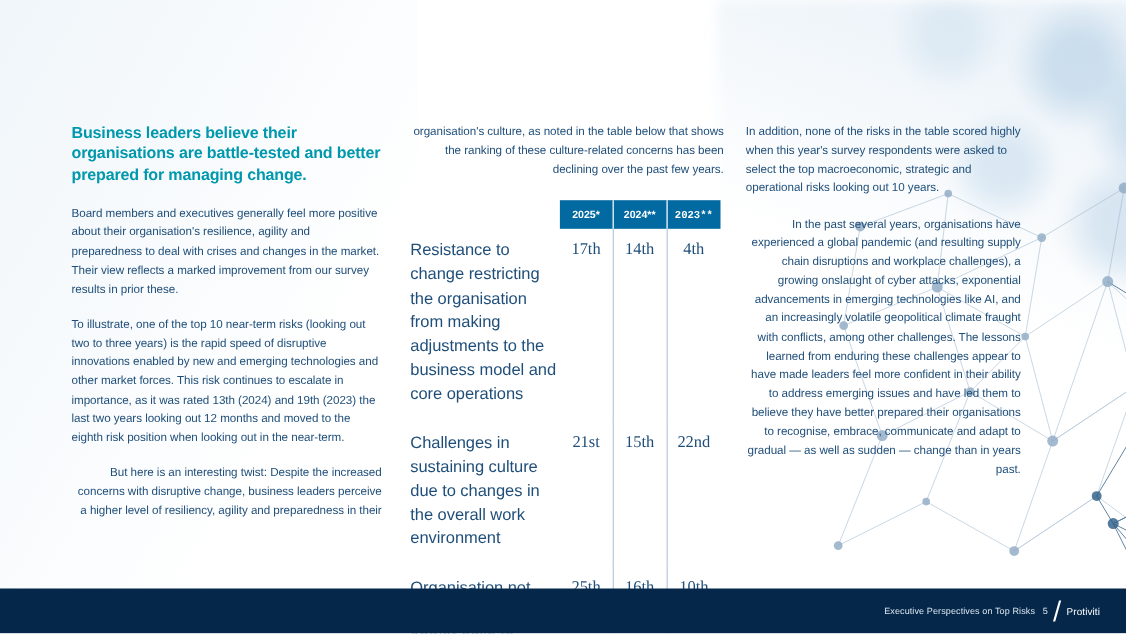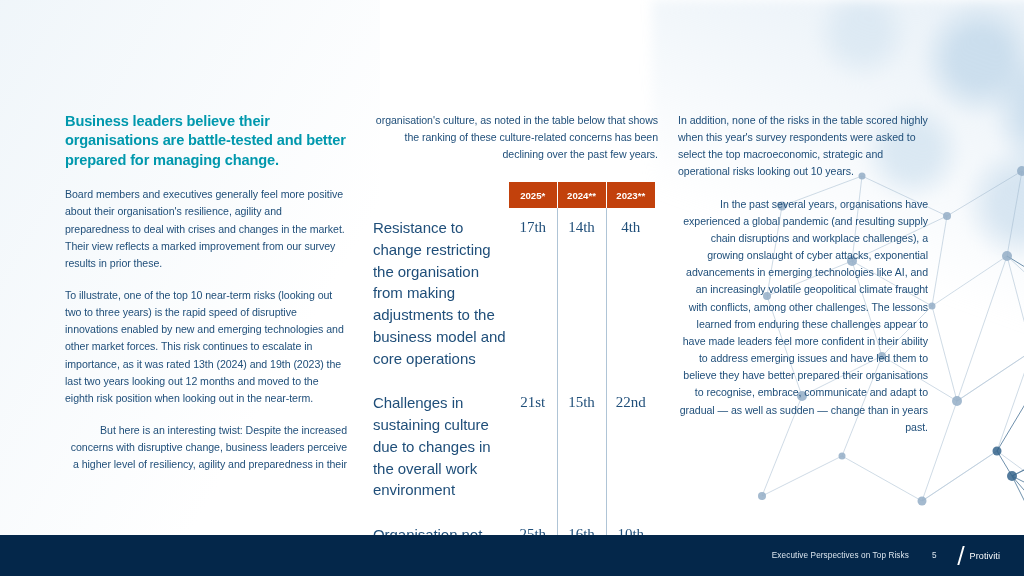--- a/index.html
+++ b/index.html
@@ -85,35 +85,35 @@
     left: 373px;
     top: 182px;
     width: 282px;
   }
   table.rank {
     border-collapse: collapse;
     width: 282px;
     table-layout: fixed;
   }
   table.rank th {
-    background: #c2410c;
+    background: #0369a1;
     color: #ffffff;
     font-size: 9.6px;
     font-weight: bold;
     text-align: center;
     height: 26px;
     vertical-align: middle;
     border-right: 1px solid #ffffff;
     padding: 0;
   }
   table.rank th.spacer {
     background: transparent;
     border-right: none;
   }
-  table.rank th:last-child { border-right: none; }
+  table.rank th:last-child { border-right: none; font-family: Liberation Mono, monospace; }
 
   table.rank td {
     color: #1F4E79;
     font-size: 15px;
     line-height: 1.45;
     vertical-align: top;
     padding: 9px 0 14px 0;
     letter-spacing: -0.05px;
   }
   td.risk-label {
@@ -144,21 +144,21 @@
     height: 41px;
     background: #04274A;
   }
   .footer-inner {
     position: absolute;
     right: 24px;
     top: 0;
     height: 41px;
     display: flex;
     align-items: center;
-    gap: 23px;
+    gap: 7px;
     color: #DCE6EF;
     font-size: 8.2px;
     letter-spacing: 0.1px;
   }
   .footer-page { color: #DCE6EF; }
   .footer-logo {
     display: flex;
     align-items: center;
     gap: 8px;
     color: #FFFFFF;

